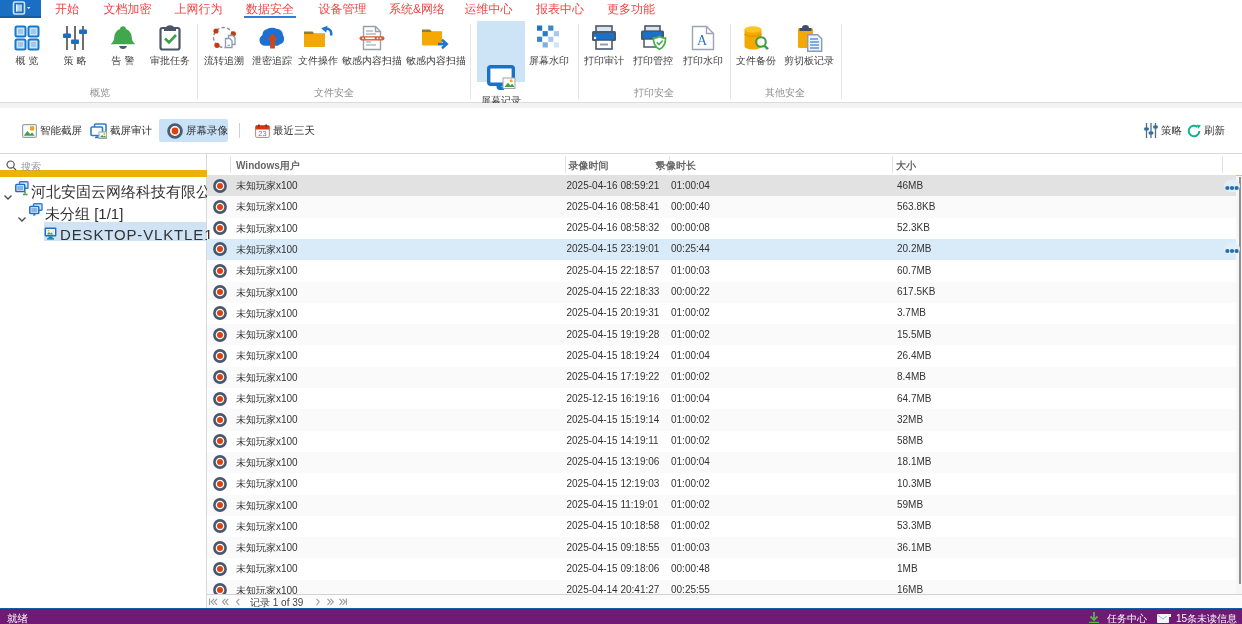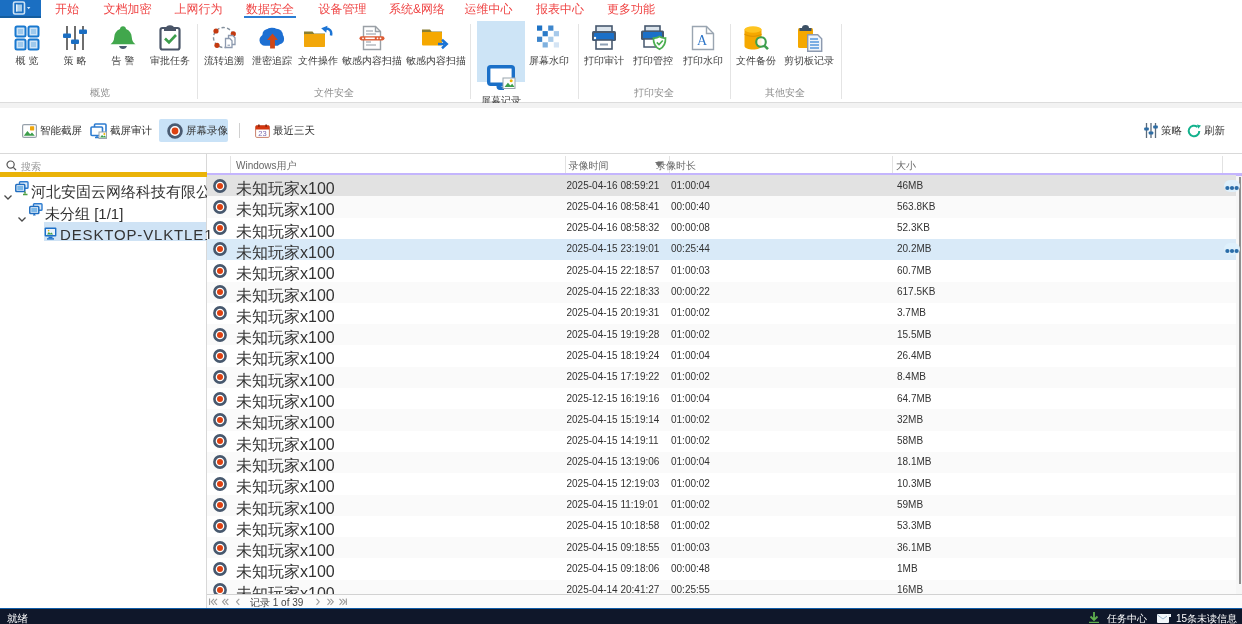--- a/index.html
+++ b/index.html
@@ -19,37 +19,37 @@
 #ribsel{position:absolute;left:477px;top:3px;width:48px;height:61px;background:#cde4f6;}
 
 #strip{position:absolute;left:0;top:103px;width:1242px;height:6px;background:#f2f2f2;}
 #tabrow{position:absolute;left:0;top:108px;width:1242px;height:45px;background:#fff;}
 .tab{position:absolute;top:11px;height:23px;display:flex;align-items:center;font-size:10.5px;color:#333;white-space:nowrap;}
 .tab svg{margin-right:3px;}
 #tabsel{position:absolute;left:159px;top:11px;width:69px;height:23px;background:#c9e2f7;border-radius:2px;}
 
 #content{position:absolute;left:0;top:153px;width:1242px;height:455px;border-top:1px solid #d9d9d9;background:#fff;}
 #lpanel{position:absolute;left:0;top:0;width:207px;height:455px;border-right:1px solid #d8d8d8;}
-#search{position:absolute;left:0;top:0;width:207px;height:23px;border-bottom:5px solid #eab308;}
+#search{position:absolute;left:0;top:0;width:207px;height:23px;border-bottom:7px solid #eab308;}
 .trow{position:absolute;left:207px;width:1029px;height:21.3px;}
 .rec{position:absolute;left:6px;top:3.5px;}
-.c1{position:absolute;left:29px;top:4px;font-size:16px;color:#333;}
+.c1{position:absolute;left:29px;top:4px;font-size:10px;color:#333;}
 .c2{position:absolute;left:359.5px;top:4.5px;font-size:10px;color:#333;}
 .c3{position:absolute;left:464px;top:4.5px;font-size:10px;color:#333;}
 .c4{position:absolute;left:690px;top:4.5px;font-size:10px;color:#333;}
 
-#thead{position:absolute;left:207px;top:0;width:1035px;height:21.5px;background:#fff;border-bottom:3px solid #c4b5fd;}
+#thead{position:absolute;left:207px;top:0;width:1035px;height:21.5px;background:#fff;border-bottom:1px solid #c4b5fd;font-weight:bold;}
 .hsep{position:absolute;top:2px;height:17px;width:1px;background:#e2e2e2;}
 .htx{position:absolute;top:5px;font-size:10px;color:#666;white-space:nowrap;}
 
 .tnode{position:absolute;font-size:15px;color:#333;white-space:nowrap;}
 
 #pager{position:absolute;left:207px;top:440px;width:1035px;height:14px;background:#fcfcfc;border-top:1px solid #d2d2d2;}
 
-#status{position:absolute;left:0;top:608px;width:1242px;height:16px;background:#0f172a;border-top:1px solid #0f5ca8;color:#fff;box-sizing:border-box;}
+#status{position:absolute;left:0;top:608px;width:1242px;height:16px;background:#701a75;border-top:1px solid #0f5ca8;color:#fff;box-sizing:border-box;}
 </style></head><body>
 
 <div id="menubar">
  <div id="appbtn"><svg width="41" height="16" viewBox="0 0 41 16">
         <rect x="13.5" y="2" width="11" height="12" rx="1.5" fill="none" stroke="#cfe4f5" stroke-width="1.6"></rect>
         <rect x="16" y="4.5" width="6" height="7" fill="#a6cbe8"></rect>
         <rect x="16" y="4.5" width="1.4" height="7" fill="#e8f2fa"></rect>
         <path d="M27 7 l3.4 0 l-1.7 2.2 z" fill="#d7e8f6"></path>
       </svg></div>
  <div class="mi" style="left:67px;">开始</div>

